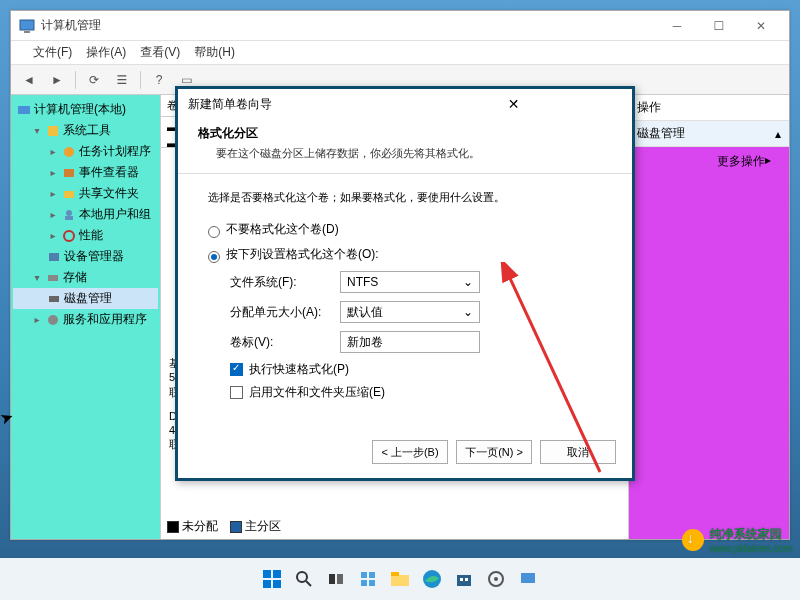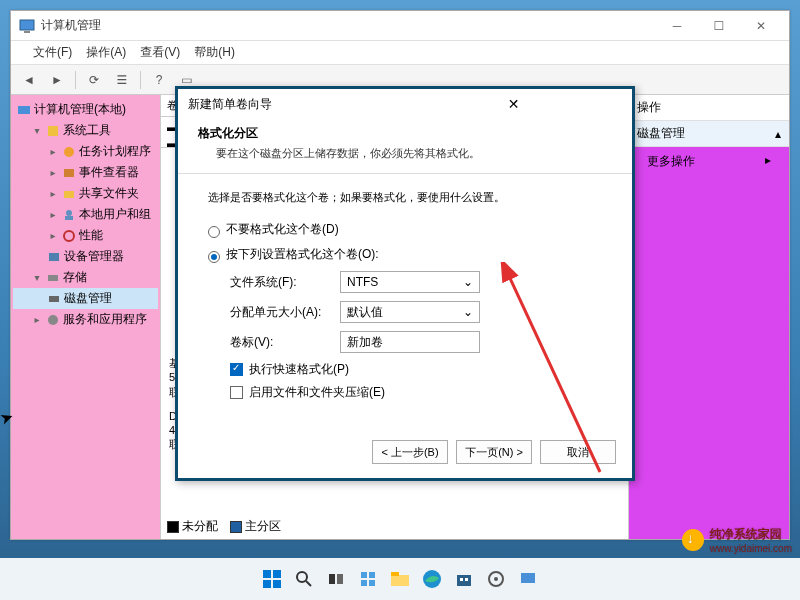--- a/index.html
+++ b/index.html
@@ -8,42 +8,42 @@
 .titlebar{height:30px;display:flex;align-items:center;padding:0 8px;background:#fff;border-bottom:1px solid #e0e0e0}
 .titlebar .icon{width:16px;height:16px;margin-right:6px}
 .titlebar .title{flex:1;font-size:12px;color:#333}
 .win-controls{display:flex;gap:2px}
 .win-btn{width:40px;height:28px;display:flex;align-items:center;justify-content:center;color:#666}
 .menubar{height:24px;display:flex;align-items:center;padding:0 22px;gap:14px;border-bottom:1px solid #e0e0e0;font-size:12px;color:#333}
 .toolbar{height:30px;display:flex;align-items:center;padding:0 6px;gap:4px;border-bottom:1px solid #ccc;background:#f5f5f5}
 .tool-btn{width:24px;height:22px;display:flex;align-items:center;justify-content:center;border:1px solid transparent;color:#555}
 .tool-sep{width:1px;height:18px;background:#ccc;margin:0 2px}
 .body{display:flex;height:calc(100% - 84px)}
-.tree{width:150px;border-right:1px solid #ccc;padding:4px 2px;overflow:hidden;background:#f9a8d4;font-size:11px}
+.tree{width:150px;border-right:1px solid #ccc;padding:4px 2px;overflow:hidden;background:#5eead4;font-size:11px}
 .tree-item{display:flex;align-items:center;padding:2px 2px;gap:3px;white-space:nowrap}
 .tree-item.l1{padding-left:4px}
 .tree-item.l2{padding-left:18px}
 .tree-item.l3{padding-left:34px}
 .tree-item.sel{background:#cce4f7}
 .tr-icon{width:14px;height:14px;flex:none}
 .chevron{width:12px;color:#666;font-size:10px;text-align:center}
 .mid{flex:1;display:flex;flex-direction:column;border-right:1px solid #ccc}
 .col-headers{height:22px;display:flex;border-bottom:1px solid #ccc;background:#fff}
 .col-headers div{padding:3px 6px;border-right:1px solid #e0e0e0;font-size:11px}
 .vol-list{height:30px;padding:2px}
 .vol-row{display:flex;align-items:center;gap:3px;padding:1px 4px;font-size:11px}
 .disk-area{flex:1;background:#fff;border-top:1px solid #ccc;padding:6px;position:relative}
 .disk-row{display:flex;align-items:center;margin-bottom:6px}
 .disk-label{width:50px;font-size:11px;line-height:1.3;padding:2px}
 .legend{position:absolute;bottom:4px;left:6px;display:flex;gap:12px;font-size:11px;align-items:center}
 .leg-box{width:12px;height:12px;border:1px solid #333;display:inline-block;margin-right:3px;vertical-align:middle}
 .actions{width:160px;background:#d946ef;padding:0}
 .actions-header{background:#fff;padding:4px 8px;font-size:12px;border-bottom:1px solid #e0e0e0}
 .actions-section{padding:4px 8px;background:#eaf3fb;border-bottom:1px solid #ddd;display:flex;justify-content:space-between;align-items:center}
-.actions-item{padding:6px 18px;font-size:11px;display:flex;justify-content:space-between}
+.actions-item{padding:6px 18px;font-size:11px;display:flex;justify-content:flex-end}
 .dialog{position:absolute;left:175px;top:86px;width:460px;height:395px;background:#fff;border:3px solid #0c4a6e;box-shadow:2px 2px 8px rgba(0,0,0,0.3);z-index:10}
 .dlg-title{height:30px;display:flex;align-items:center;padding:0 10px;font-size:13px}
 .dlg-title span{flex:1}
 .dlg-close{width:30px;text-align:center;font-size:14px;cursor:pointer}
 .dlg-sub{padding:6px 20px 12px;border-bottom:1px solid #ddd}
 .dlg-sub-title{font-size:12px;font-weight:bold;margin-bottom:4px}
 .dlg-sub-desc{font-size:11px;color:#333;padding-left:18px}
 .dlg-body{padding:16px 30px}
 .dlg-hint{font-size:11px;margin-bottom:16px}
 .radio-row{display:flex;align-items:flex-end;gap:6px;margin:8px 0;font-size:11px}
@@ -53,21 +53,21 @@
 .form-row label{width:110px}
 .form-row .field{width:140px;height:22px;border:1px solid #aaa;padding:2px 6px;display:flex;align-items:center;justify-content:space-between;background:#fff}
 .chk-row{display:flex;align-items:center;gap:6px;margin:6px 0 6px 22px;font-size:11px}
 .chk{width:13px;height:13px;border:1px solid #666;position:relative;flex:none;background:#fff}
 .chk.checked{background:#0067c0;border-color:#0067c0}
 .chk.checked::after{content:"✓";color:#fff;font-size:10px;position:absolute;left:1px;top:-2px}
 .dlg-buttons{position:absolute;bottom:14px;right:16px;display:flex;gap:8px}
 .dlg-btn{min-width:76px;height:24px;border:1px solid #aaa;background:#fdfdfd;font-size:11px;display:flex;align-items:center;justify-content:center;cursor:pointer}
 .taskbar{position:absolute;bottom:0;left:0;right:0;height:42px;background:#eef3f8;display:flex;align-items:center;justify-content:center;gap:6px}
 .tb-icon{width:26px;height:26px;display:flex;align-items:center;justify-content:center;border-radius:3px}
-.watermark{position:absolute;right:8px;bottom:46px;display:flex;align-items:center;gap:6px;color:#7f1d1d;font-size:14px;text-shadow:0 0 2px rgba(0,0,0,.3)}
+.watermark{position:absolute;right:8px;bottom:46px;display:flex;align-items:center;gap:6px;color:#15803d;font-size:14px;text-shadow:0 0 2px rgba(0,0,0,.3)}
 .wm-logo{width:22px;height:22px;background:#ffb400;border-radius:50%;position:relative}
 .wm-logo::after{content:"↓";color:#fff;position:absolute;left:5px;top:1px;font-size:14px}
 .arrow{position:absolute;z-index:20;pointer-events:none}
 .cursor-arrow{position:absolute;left:0px;top:408px;z-index:30;font-size:16px;color:#000;transform:rotate(-20deg)}
 </style>
 </head>
 <body>
 
 <div class="main-window">
   <div class="titlebar">

